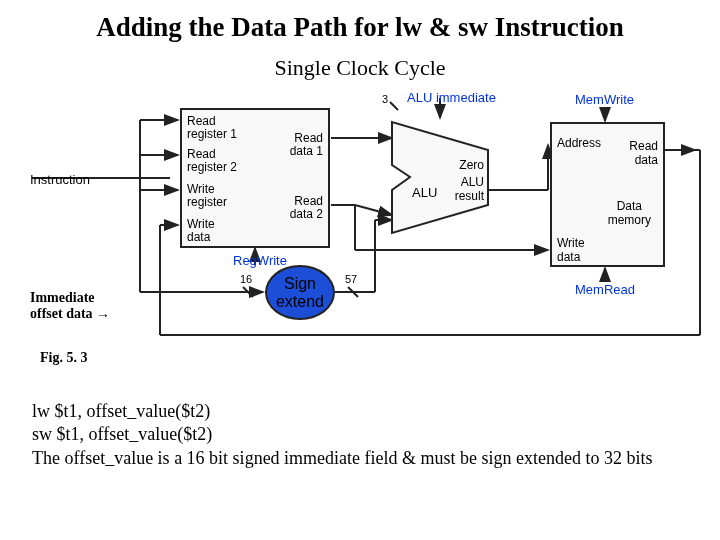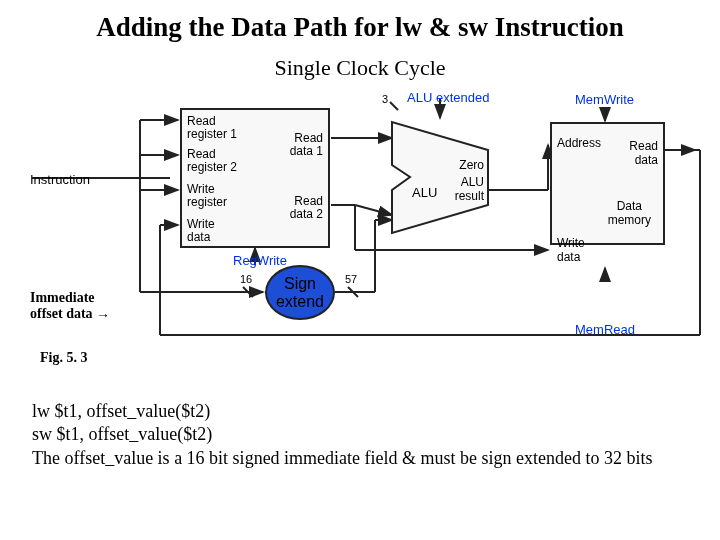--- a/index.html
+++ b/index.html
@@ -6,21 +6,21 @@
   body { width: 720px; height: 540px; font-family: "Times New Roman", serif; background: #fff; position: relative; }
   .title { font-size: 27px; font-weight: bold; text-align: center; margin-top: 12px; }
   .subtitle { font-size: 22px; text-align: center; margin-top: 12px; }
   .diagram { position: absolute; left: 0; top: 90px; width: 720px; height: 250px; }
   .box { position: absolute; border: 2px solid #222; background: #f8f8f8; font-family: Arial, sans-serif; font-size: 12px; padding-left: 19px; }
   .instruction-lbl { position: absolute; left: 30px; top: 82px; font-family: Arial, sans-serif; font-size: 13px; }
   .regfile { left: 180px; top: 18px; width: 150px; height: 140px; }
   .rf-in { position: absolute; left: 5px; font-size: 12px; line-height: 1.1; }
   .rf-out { position: absolute; right: 5px; font-size: 12px; line-height: 1.1; }
   .alu { position: absolute; left: 390px; top: 30px; width: 100px; height: 115px; }
-  .mem { left: 550px; top: 32px; width: 115px; height: 123px; }
+  .mem { left: 550px; top: 32px; width: 115px; height: 145px; }
   .signext { position: absolute; left: 265px; top: 175px; width: 70px; height: 55px; border: 2px solid #222; border-radius: 50%; background: #1d4ed8; font-family: Arial, sans-serif; font-size: 16px; display: flex; align-items: center; justify-content: center; text-align: center; }
   .ctlabel { position: absolute; font-family: Arial, sans-serif; font-size: 13px; }
   .blue { color: #0033dd; }
   .small { font-size: 11px; }
   .annot { position: absolute; font-family: "Times New Roman", serif; font-size: 14px; font-weight: bold; }
   .description { position: absolute; left: 32px; top: 400px; font-size: 18px; line-height: 1.3; right: 40px; }
   .desc-head { font-weight: bold; }
   svg line { stroke: #222; stroke-width: 2; }
   .arrowhead { fill: #222; }
 </style>
@@ -102,42 +102,42 @@
     <svg width="100" height="115" style="position:absolute;left:0;top:0;">
       <path d="M 2 2 L 2 45 L 20 57 L 2 70 L 2 113 L 98 85 L 98 30 Z" fill="#f8f8f8" stroke="#222" stroke-width="2"></path>
     </svg>
     <div style="position:absolute;left:22px;top:65px;font-family:Arial;font-size:13px;">ALU</div>
     <div style="position:absolute;right:6px;top:38px;font-family:Arial;font-size:12px;">Zero</div>
     <div style="position:absolute;right:6px;top:55px;font-family:Arial;font-size:12px;white-space:pre;text-align:right;">ALU
 result</div>
   </div>
 
   <div class="ctlabel small" style="left:382px;top:3px;">3</div>
-  <div class="ctlabel blue" style="left:407px;top:0px;">ALU extended</div>
+  <div class="ctlabel blue" style="left:407px;top:0px;">ALU immediate</div>
 
   <div class="box mem">
     <div style="position:absolute;left:5px;top:12px;font-size:12px;">Address</div>
     <div style="position:absolute;left:5px;top:112px;font-size:12px;white-space:pre;">Write
 data</div>
     <div style="position:absolute;right:5px;top:15px;font-size:12px;white-space:pre;text-align:right;">Read
 data</div>
     <div style="position:absolute;right:12px;top:75px;font-size:12px;white-space:pre;text-align:center;">Data
 memory</div>
   </div>
 
   <div class="signext">
     <span style="white-space:pre;">Sign
 extend</span>
   </div>
   <div class="ctlabel small" style="left:240px;top:183px;">16</div>
   <div class="ctlabel small" style="left:345px;top:183px;">57</div>
 
   <div class="ctlabel blue" style="left:190px;top:163px;margin-left:43px;">RegWrite</div>
   <div class="ctlabel blue" style="left:575px;top:2px;">MemWrite</div>
-  <div class="ctlabel blue" style="left:575px;top:192px;margin-top:40px;">MemRead</div>
+  <div class="ctlabel blue" style="left:575px;top:192px;">MemRead</div>
 </div>
 
 <div class="annot" style="left:30px;top:290px;white-space:pre;">Immediate
 offset data →</div>
 <div class="annot" style="left:40px;top:350px;">Fig. 5. 3</div>
 
 <div class="description">
   <div>lw $t1, offset_value($t2)</div>
   <div>sw $t1, offset_value($t2)</div>
   <div>The offset_value is a 16 bit signed immediate field &amp; must be sign extended to 32 bits</div>

